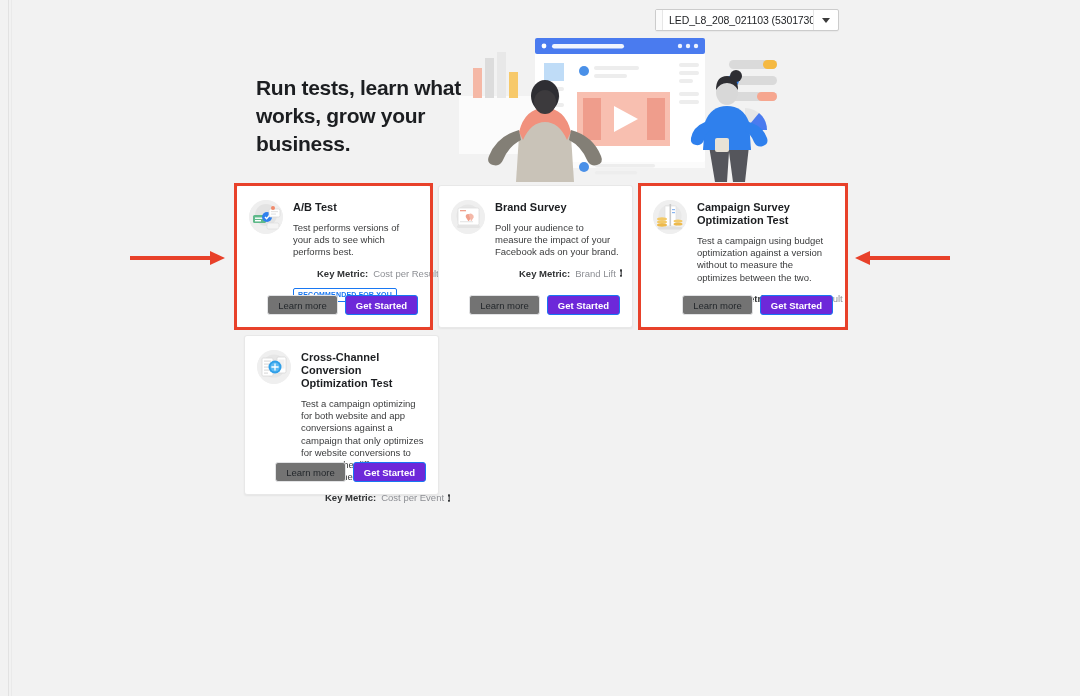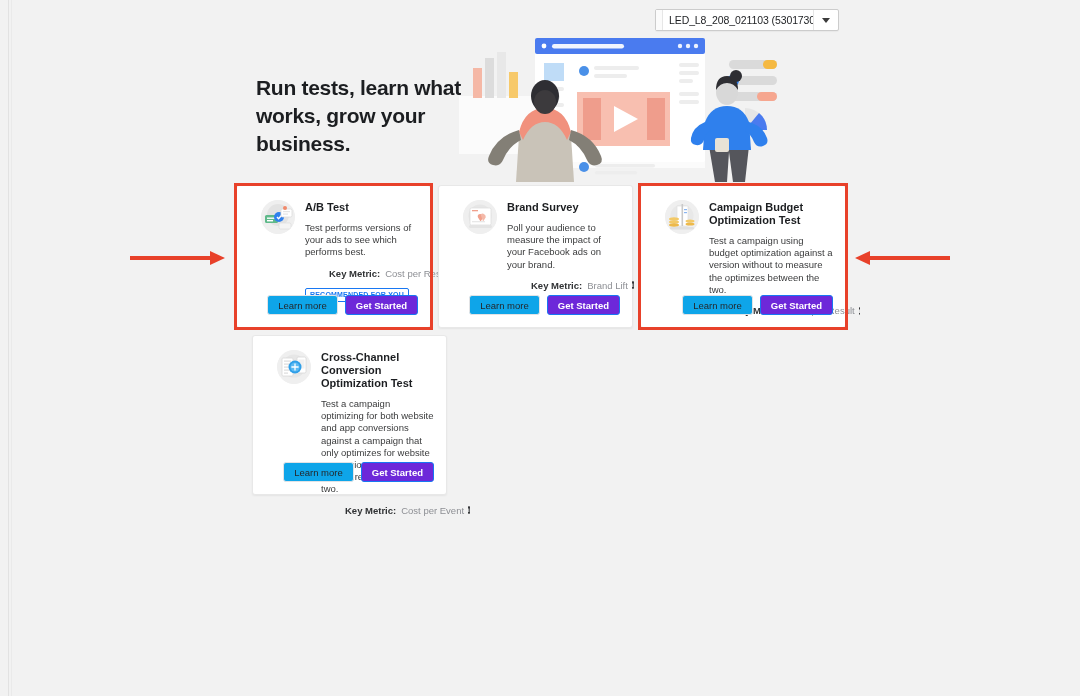--- a/index.html
+++ b/index.html
@@ -118,21 +118,20 @@
     border: 1px solid #e8e8e8;
     border-radius: 3px;
     box-sizing: border-box;
     box-shadow: 0 1px 2px rgba(0,0,0,0.06);
   }
   .card-inner {
     padding: 14px 12px 0 12px;
     height: 100%;
     box-sizing: border-box;
     position: relative;
-    margin-left: 12px;
   }
   .card-head {
     display: flex;
     align-items: flex-start;
   }
   .card-icon {
     width: 34px;
     height: 34px;
     border-radius: 50%;
     background: #f0f0f0;
@@ -207,21 +206,21 @@
     font-weight: bold;
     border-radius: 3px;
     padding: 0 10px;
     height: 20px;
     line-height: 20px;
     box-sizing: border-box;
     cursor: pointer;
     white-space: nowrap;
   }
   .btn-secondary {
-    background: #0ea5e9;
+    background: #737373;
     border: 1px solid #e2e3e5;
     color: #24282c;
     font-weight: normal;
   }
   .btn-primary {
     background: #6d28d9;
     border: 1px solid #1877f2;
     color: #ffffff;
     margin-left: 7px;
   }
@@ -429,37 +428,37 @@
             <rect x="19" y="12" width="3" height="1.2" fill="#8ab6f0"></rect>
             <ellipse cx="9" cy="19" rx="5" ry="1.7" fill="#f3c967"></ellipse>
             <ellipse cx="9" cy="22" rx="5" ry="1.7" fill="#f3c967"></ellipse>
             <ellipse cx="9" cy="25" rx="5" ry="1.7" fill="#edb94b"></ellipse>
             <ellipse cx="25" cy="21" rx="4.5" ry="1.6" fill="#f3c967"></ellipse>
             <ellipse cx="25" cy="24" rx="4.5" ry="1.6" fill="#edb94b"></ellipse>
             <rect x="5" y="27" width="24" height="2.4" rx="1.2" fill="#e0e0e0"></rect>
           </svg>
         </div>
         <div class="card-body">
-          <div class="card-title">Campaign Budget Optimization Test</div>
+          <div class="card-title">Campaign Survey Optimization Test</div>
           <div class="card-desc">Test a campaign using budget optimization against a version without to measure the optimizes between the two.</div>
           <div class="key-metric">
             <span class="km-label">Key Metric:</span>
             <span class="km-value">Cost per Result</span>
             <span class="info-icon">i</span>
           </div>
         </div>
       </div>
       <div class="card-actions">
         <button class="btn btn-secondary">Learn more</button>
         <button class="btn btn-primary">Get Started</button>
       </div>
     </div>
   </div>
 
-  <div class="card" style="left:16px; top:150px; width:195px; height:160px;">
+  <div class="card" style="left:8px; top:150px; width:195px; height:160px;">
     <div class="card-inner">
       <div class="card-head">
         <div class="card-icon">
           <svg width="34" height="34" viewBox="0 0 34 34">
             <circle cx="17" cy="17" r="17" fill="#efefef"></circle>
             <circle cx="17" cy="16" r="11.5" fill="#e6e6e6"></circle>
             <rect x="5" y="8" width="11" height="18" rx="1" fill="#ffffff" stroke="#d8d8d8" stroke-width="0.8"></rect>
             <rect x="7" y="10.5" width="7" height="1.2" fill="#dcdcdc"></rect>
             <rect x="7" y="13.5" width="7" height="1.2" fill="#dcdcdc"></rect>
             <rect x="7" y="16.5" width="7" height="1.2" fill="#dcdcdc"></rect>

